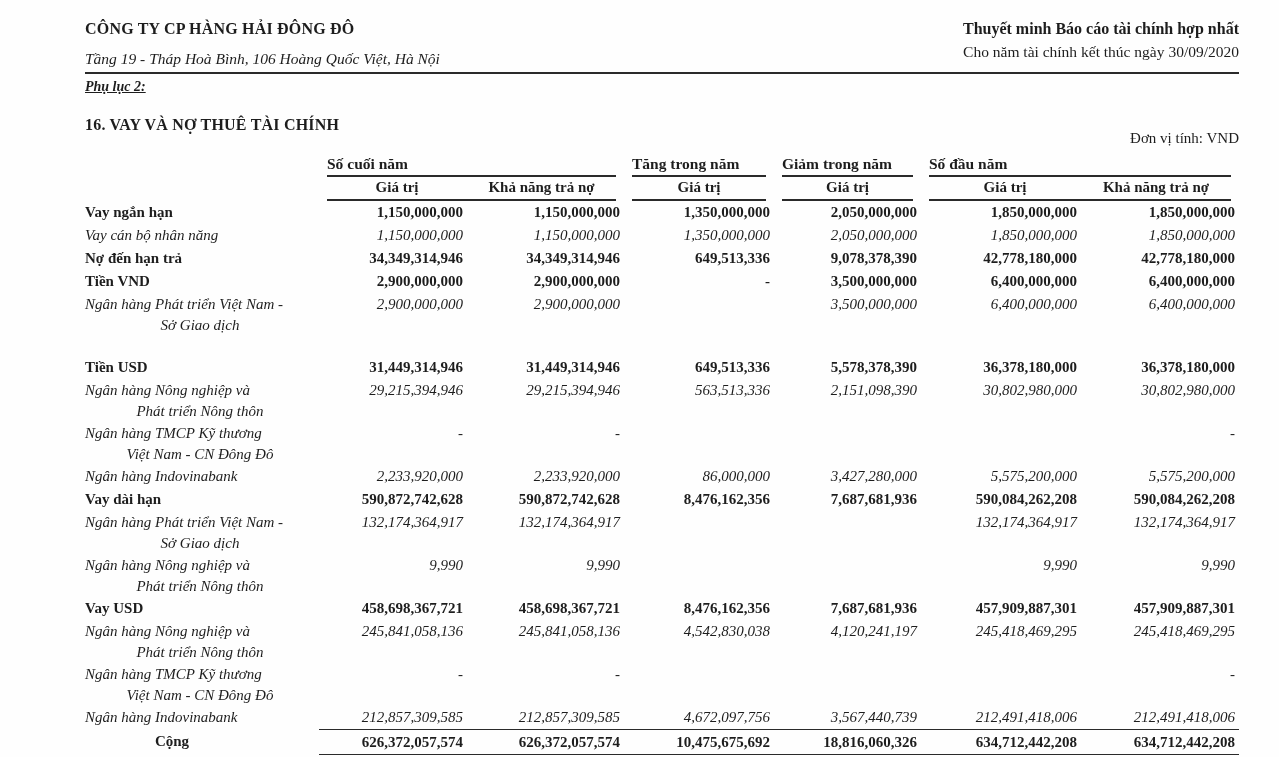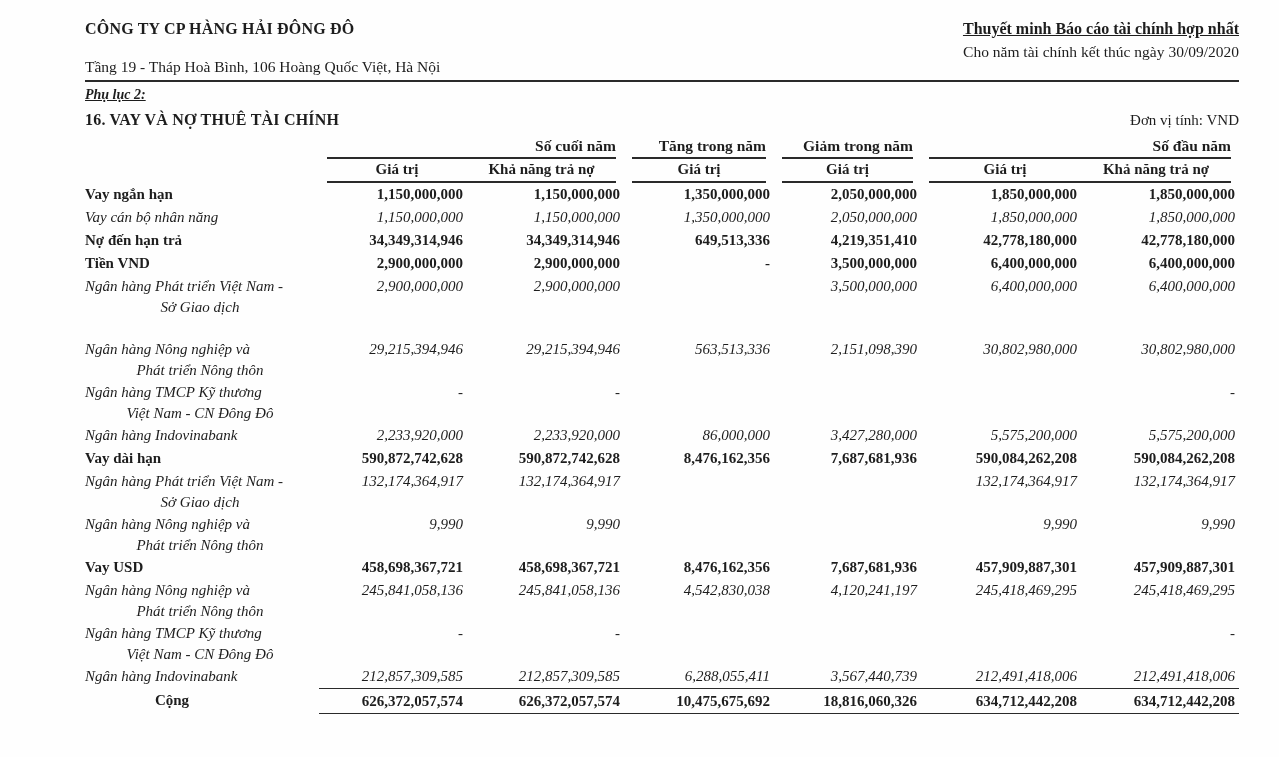--- a/index.html
+++ b/index.html
@@ -7,38 +7,38 @@
     width:1279px; height:757px; overflow:hidden;
     font-family:"Liberation Serif", serif;
     color:#1d1d1d;
     -webkit-font-smoothing:antialiased;
   }
   .page { position:relative; width:1279px; height:757px; background:#fefefe; box-sizing:border-box; padding:20px 40px 0 85px; }
 
   
   .letterhead { display:flex; justify-content:space-between; align-items:flex-start; }
   .lh-left .company { font-weight:bold; font-size:16px; letter-spacing:.2px; }
-  .lh-left .address { font-size:15.5px; margin-top:20px; }
+  .lh-left .address { font-size:15.5px; margin-top:12px;font-style:italic; }
   .lh-right { text-align:right; }
-  .lh-right .report-title { font-weight:bold; font-size:16px;text-decoration:underline; }
+  .lh-right .report-title { font-weight:bold; font-size:16px; }
   .lh-right .report-period { font-size:15.5px; margin-top:5px; }
   .top-rule { border:none; border-top:2px solid #2a2a2a; margin:4px 0 0 0; }
   .appendix { font-weight:bold; font-style:italic; text-decoration:underline; font-size:14px; margin-top:5px; }
   .title-row { display:flex; justify-content:space-between; align-items:center; margin-top:8px;font-family:Liberation Serif, serif; }
   .section-title { font-weight:bold; font-size:16px; letter-spacing:.2px; }
-  .unit { font-size:15px; }
+  .unit { font-size:15px;margin-top:27px; }
 
   
   table.loans { border-collapse:separate; border-spacing:0; table-layout:fixed; width:1154px; margin-top:8px; font-size:15px; }
   col.c-label { width:234px; }
   col.c1 { width:148px; } col.c2 { width:157px; } col.c3 { width:150px; }
   col.c4 { width:147px; } col.c5 { width:160px; } col.c6 { width:158px; }
 
   th { font-weight:bold; padding:0; vertical-align:bottom; }
-  .grp div { border-bottom:2px solid #2a2a2a; margin:0 8px; padding-bottom:2px; text-align:right; font-size:15.5px; }
+  .grp div { border-bottom:2px solid #2a2a2a; margin:0 8px; padding-bottom:2px; text-align:left; font-size:15.5px; }
   tr.subhead th { font-weight:bold; }
   tr.subhead th div { border-bottom:2px solid #2a2a2a; padding:2px 0 3px 0; }
   tr.subhead th.sg-first div { margin-left:8px; }
   tr.subhead th.sg-last  div { margin-right:8px; }
   tr.subhead th.sg-solo  div { margin:0 8px; }
 
   td { padding:0; vertical-align:top; }
   td.label { line-height:22px; padding-right:4px; }
   td.label .l2 { line-height:21px;text-align:center; }
   td.num { text-align:right; }
@@ -177,21 +177,21 @@
           <td class="num">
             <div class="numv">34,349,314,946</div>
           </td>
           <td class="num">
             <div class="numv">34,349,314,946</div>
           </td>
           <td class="num">
             <div class="numv">649,513,336</div>
           </td>
           <td class="num">
-            <div class="numv">4,219,351,410</div>
+            <div class="numv">9,078,378,390</div>
           </td>
           <td class="num">
             <div class="numv">42,778,180,000</div>
           </td>
           <td class="num">
             <div class="numv">42,778,180,000</div>
           </td>
         </tr>
         <tr class="bold">
           <td class="label">
@@ -236,20 +236,43 @@
           <td class="num">
             <div class="numv">6,400,000,000</div>
           </td>
           <td class="num">
             <div class="numv">6,400,000,000</div>
           </td>
         </tr>
         <tr class="spacer">
           <td colspan="7"></td>
         </tr>
+        <tr class="bold">
+          <td class="label">
+            <div>Tiền USD</div>
+          </td>
+          <td class="num">
+            <div class="numv">31,449,314,946</div>
+          </td>
+          <td class="num">
+            <div class="numv">31,449,314,946</div>
+          </td>
+          <td class="num">
+            <div class="numv">649,513,336</div>
+          </td>
+          <td class="num">
+            <div class="numv">5,578,378,390</div>
+          </td>
+          <td class="num">
+            <div class="numv">36,378,180,000</div>
+          </td>
+          <td class="num">
+            <div class="numv">36,378,180,000</div>
+          </td>
+        </tr>
         <tr class="italic">
           <td class="label">
             <div>Ngân hàng Nông nghiệp và</div>
             <div class="l2">Phát triển Nông thôn</div>
           </td>
           <td class="num">
             <div class="numv">29,215,394,946</div>
           </td>
           <td class="num">
             <div class="numv">29,215,394,946</div>
@@ -460,21 +483,21 @@
           <td class="label">
             <div>Ngân hàng Indovinabank</div>
           </td>
           <td class="num">
             <div class="numv u">212,857,309,585</div>
           </td>
           <td class="num">
             <div class="numv u">212,857,309,585</div>
           </td>
           <td class="num">
-            <div class="numv u">6,288,055,411</div>
+            <div class="numv u">4,672,097,756</div>
           </td>
           <td class="num">
             <div class="numv u">3,567,440,739</div>
           </td>
           <td class="num">
             <div class="numv u">212,491,418,006</div>
           </td>
           <td class="num">
             <div class="numv u">212,491,418,006</div>
           </td>

